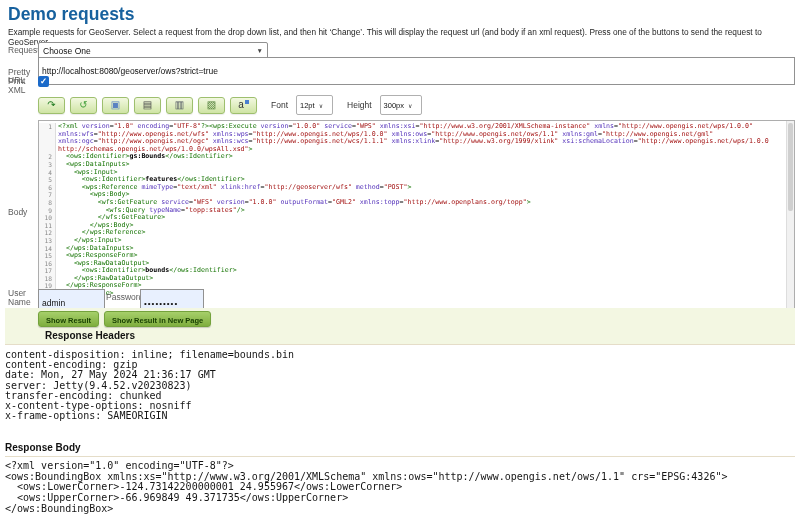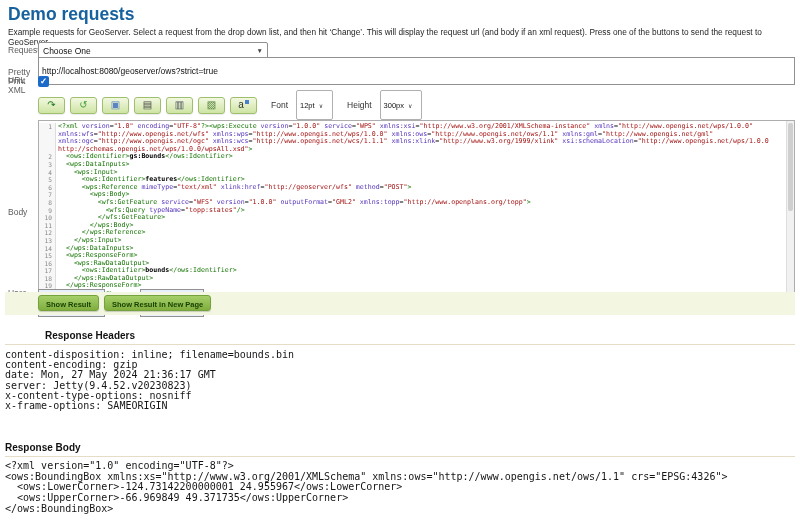--- a/index.html
+++ b/index.html
@@ -20,40 +20,40 @@
         color:#fff;font-size:8.5px;line-height:11px;text-align:center;font-weight:bold;}
   
   .toolbar{position:absolute;left:38px;top:95px;height:20px;display:flex;align-items:center;gap:5px;}
   .tb-btn{width:27px;height:17px;box-sizing:border-box;border:1px solid #9ebf6e;border-radius:3px;
           background:linear-gradient(#f2f8e0,#cfe4a4);display:flex;align-items:center;justify-content:center;
           box-shadow:0 1px 1px rgba(0,0,0,.08);}
   .tb-icon{font-size:10px;line-height:10px;}
   .icon-ab::after{content:"";display:inline-block;width:4px;height:4px;background:#4a7fd0;margin-left:1px;
           vertical-align:4px;}
   .tb-lbl{font-size:8.5px;color:#333;margin-left:9px;}
-  .mini-sel{height:30px;box-sizing:border-box;border:1px solid #b0b0b0;border-radius:2px;background:#fff;
+  .mini-sel{height:20px;box-sizing:border-box;border:1px solid #b0b0b0;border-radius:2px;background:#fff;
           display:flex;align-items:center;padding:4px 3px;gap:4px;font-size:7.5px;color:#111;margin-left:3px;}
   .mini-sel .arrow{font-size:6px;color:#333;}
   
   .editor{position:absolute;left:38px;top:120px;width:757px;height:189px;box-sizing:border-box;
           border:1px solid #adadad;background:#fff;overflow:hidden;}
   .cm-scroll{position:absolute;right:0;top:0;bottom:0;width:7px;background:#f1f1f1;border-left:1px solid #ddd;}
   .cm-thumb{position:absolute;left:1px;right:1px;top:2px;height:88px;background:#cfcfcf;border-radius:2px;}
   .cm-rows{position:absolute;left:0;top:2px;right:8px;}
   .cm-row{display:flex;}
   .cm-gutter{width:13px;flex:0 0 13px;text-align:right;padding-right:3px;background:#f7f7f7;
           border-right:1px solid #ddd;color:#888;font-family:"DejaVu Sans Mono",monospace;font-size:6.2px;line-height:7.6px;}
   .cm-line{flex:1;padding-left:2px;font-family:"DejaVu Sans Mono",monospace;font-size:6.6px;line-height:7.6px;
           white-space:pre-wrap;color:#000;}
   .cm-tag{color:#137300;}
   .cm-attr{color:#5533bb;}
   .cm-str{color:#a31212;}
   .cm-text{color:#000;font-weight:bold;}
   
-  .band{position:absolute;left:5px;top:292px;width:790px;height:23px;background:#f3f7e2;}
+  .band{position:absolute;left:5px;top:308px;width:790px;height:36px;background:#f3f7e2;}
   .gbtn{position:absolute;top:3px;height:16px;box-sizing:border-box;padding:2px 7px 0 7px;font-size:7.5px;font-weight:bold;
         color:#173f00;background:linear-gradient(#a6cf6a,#7fae3e);border:1px solid #74a23c;border-radius:3px;
         box-shadow:0 1px 1px rgba(0,0,0,.18);}
   .sect-h{position:absolute;left:5px;font-size:10px;font-weight:bold;color:#111;}
   .divider{position:absolute;left:5px;width:790px;height:1px;background:#e5ddc8;}
   .monoblock{position:absolute;left:5px;font-family:"DejaVu Sans Mono",monospace;font-size:10px;color:#151515;}
   .hline{line-height:10.2px;white-space:pre;}
   .bline{line-height:10.7px;white-space:pre;}
 </style>
 </head>
@@ -214,20 +214,21 @@
     <button class="gbtn" style="left:99px;">Show Result in New Page</button>
   </div>
 
   <div class="sect-h" style="top:330px;padding-left:40px;">Response Headers</div>
   <div class="divider" style="top:344px;"></div>
   <div class="monoblock" style="top:350px;">
       <div class="hline">content-disposition: inline; filename=bounds.bin</div>
       <div class="hline">content-encoding: gzip</div>
       <div class="hline">date: Mon, 27 May 2024 21:36:17 GMT</div>
       <div class="hline">server: Jetty(9.4.52.v20230823)</div>
+      <div class="hline">transfer-encoding: chunked</div>
       <div class="hline">x-content-type-options: nosniff</div>
       <div class="hline">x-frame-options: SAMEORIGIN</div>
     </div>
 
   <div class="sect-h" style="top:442px;">Response Body</div>
   <div class="divider" style="top:456px;"></div>
   <div class="monoblock" style="top:461px;">
       <div class="bline">&lt;?xml version="1.0" encoding="UTF-8"?&gt;</div>
       <div class="bline">&lt;ows:BoundingBox xmlns:xs="http://www.w3.org/2001/XMLSchema" xmlns:ows="http://www.opengis.net/ows/1.1" crs="EPSG:4326"&gt;</div>
       <div class="bline">  &lt;ows:LowerCorner&gt;-124.73142200000001 24.955967&lt;/ows:LowerCorner&gt;</div>

